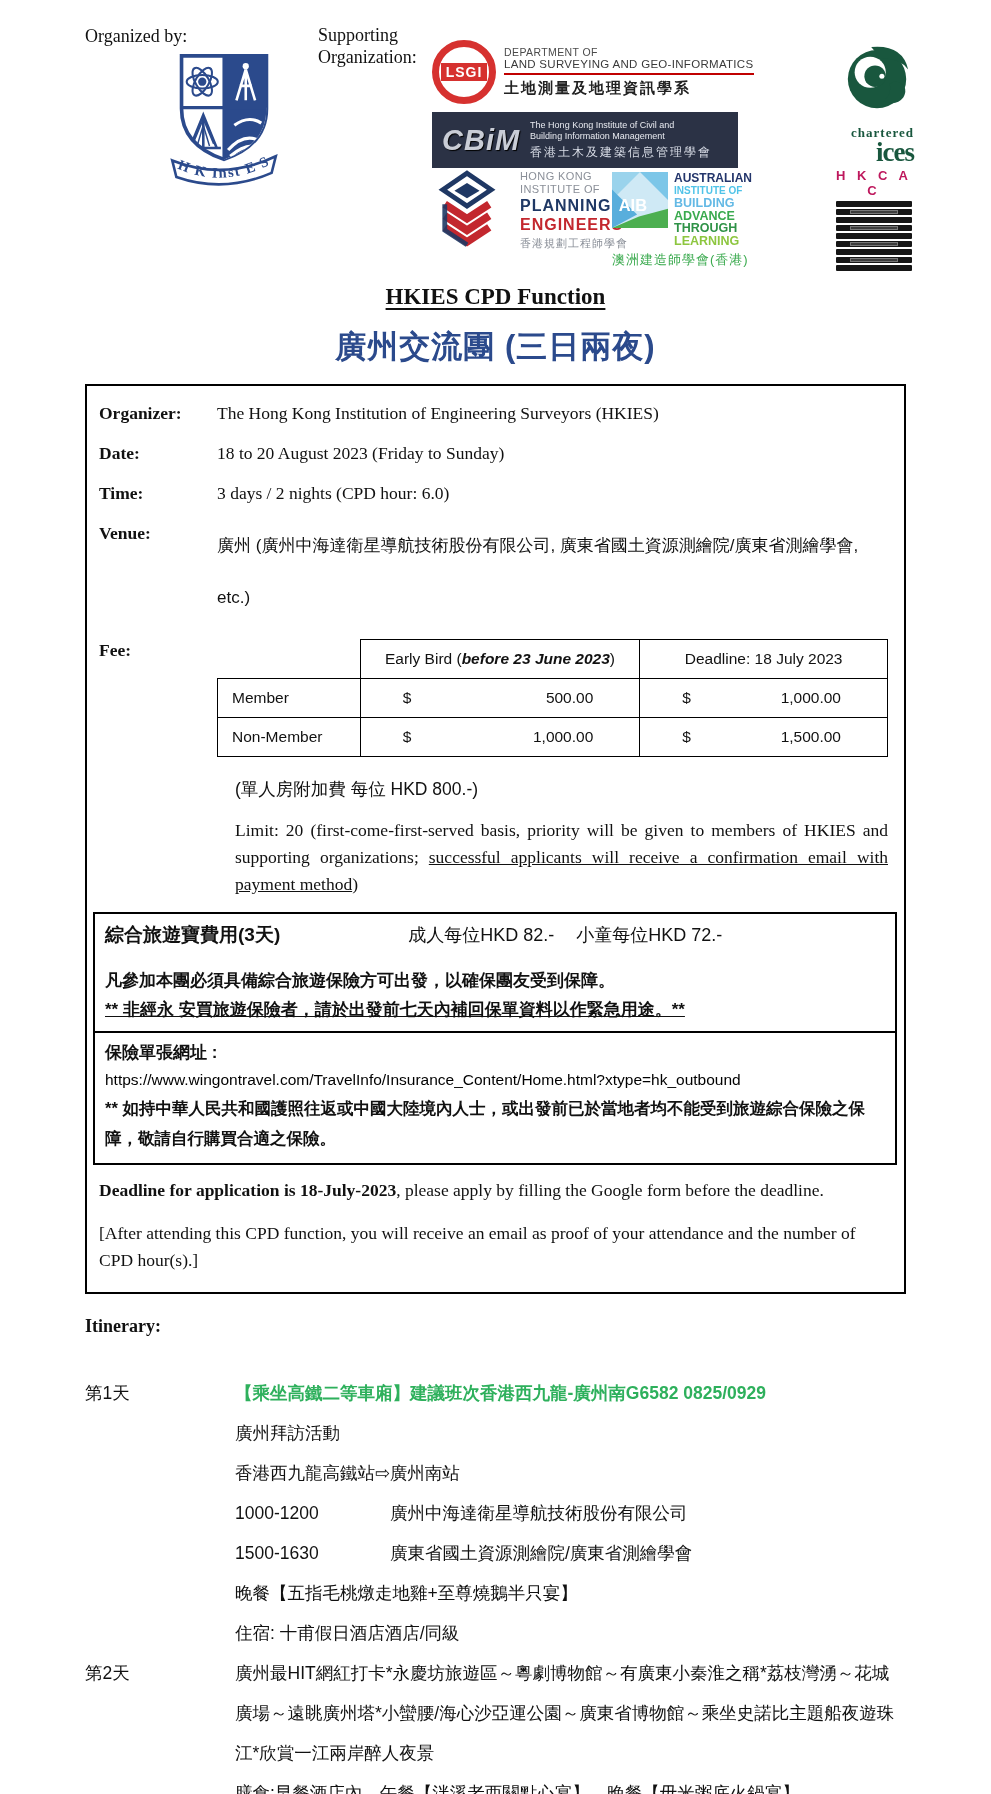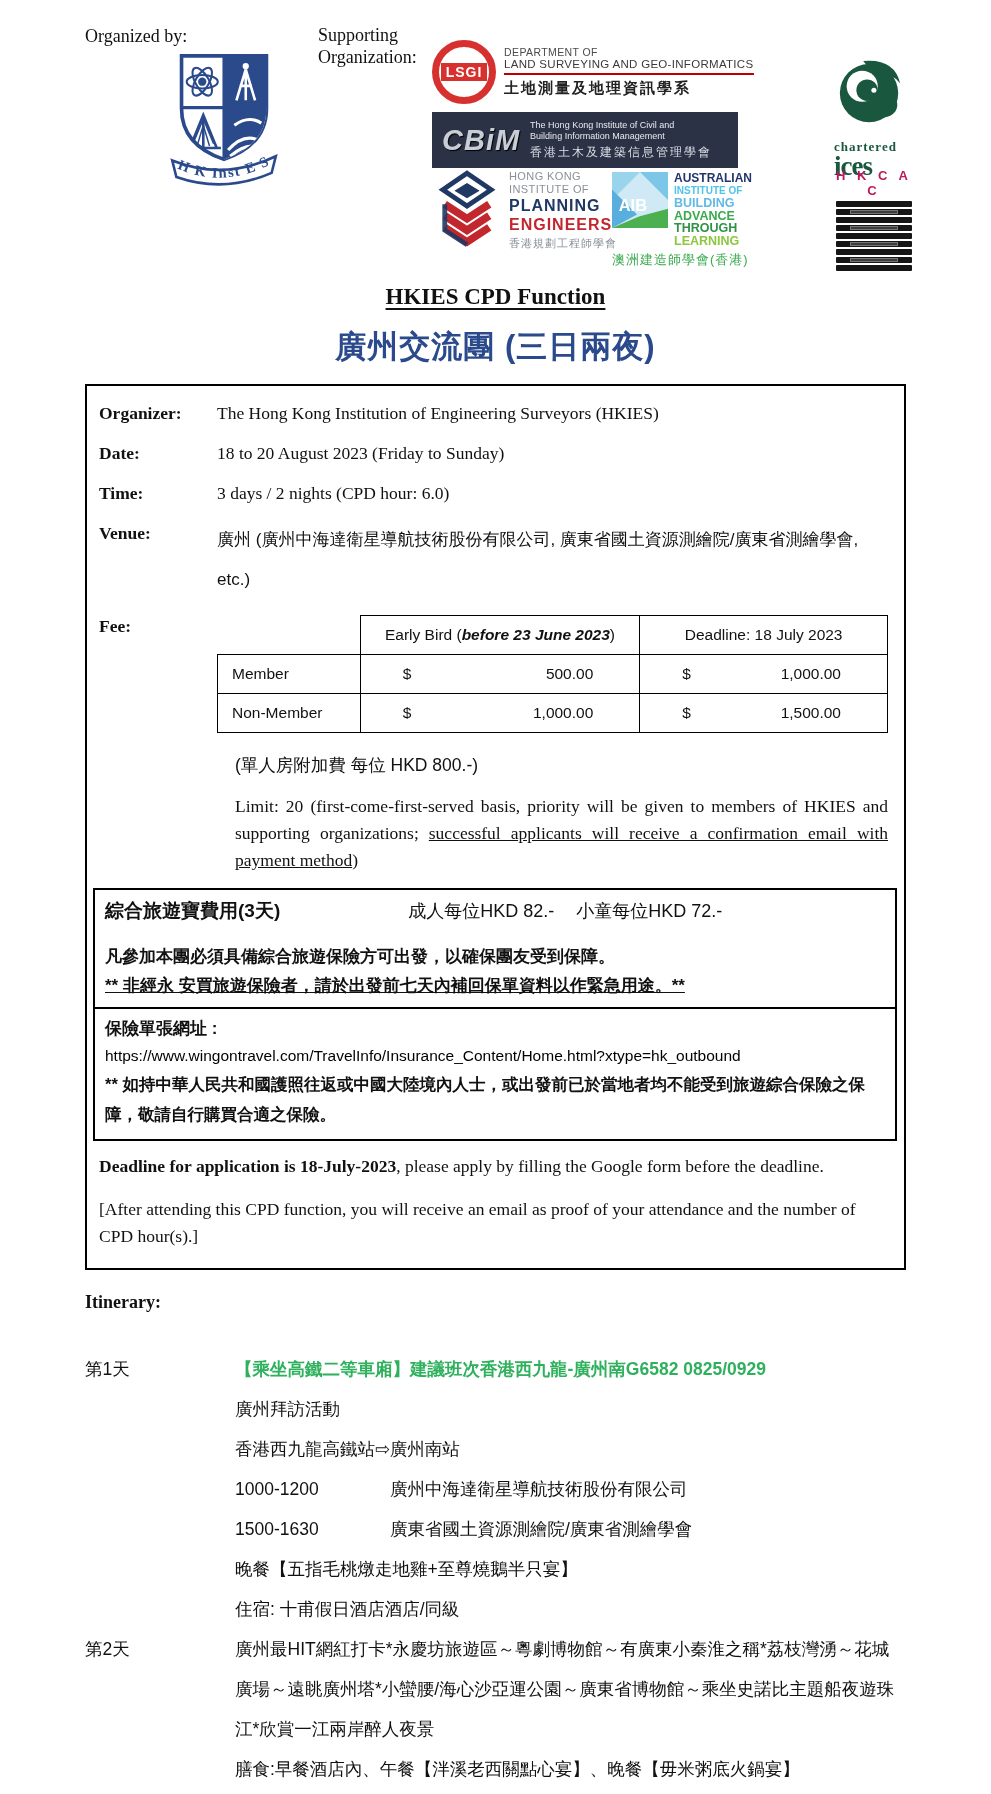--- a/index.html
+++ b/index.html
@@ -26,57 +26,57 @@
   .lsgi-l1{font-size:10.5px;color:#4a4a4a;letter-spacing:.4px;}
   .lsgi-l2{font-size:11.5px;color:#3a3a3a;letter-spacing:.3px;}
   .lsgi-rule{height:2px;background:#C00000;margin:3px 0 4px;width:250px;}
   .lsgi-l3{font-size:15px;font-weight:bold;color:#222;letter-spacing:2px;}
   .cbim{position:absolute;left:432px;top:112px;width:306px;height:56px;background:var(--cbim-bg);
         display:flex;align-items:center;padding:0 10px;gap:10px;}
   .cbim-abbr{color:#C9CDD6;font-size:29px;font-weight:bold;font-style:italic;letter-spacing:1px;
              text-shadow:1px 1px 1px #000;}
   .cbim-txt{color:#E8EAF0;font-size:9px;line-height:11px;}
   .cbim-zh{color:#D8DCE6;font-size:12px;letter-spacing:2px;margin-top:2px;}
-  .hkpe{position:absolute;left:438px;top:170px;display:flex;gap:13px;align-items:flex-start;}
+  .hkpe{position:absolute;left:438px;top:170px;display:flex;gap:24px;align-items:flex-start;}
   .hkpe-l12{font-size:11px;color:#8A8F98;line-height:13px;letter-spacing:.4px;}
   .hkpe-l3{font-size:16px;font-weight:bold;color:var(--hkpe-navy);letter-spacing:1px;line-height:19px;}
   .hkpe-l4{font-size:16px;font-weight:bold;color:var(--hkpe-red);letter-spacing:1px;line-height:19px;}
   .hkpe-l5{font-size:11px;color:#8A8F98;margin-top:2px;letter-spacing:1px;}
   .aib{position:absolute;left:612px;top:172px;}
   .aib-row{display:flex;gap:6px;}
   .aib-txt div{line-height:12.5px;}
   .aib-1{font-size:12px;font-weight:bold;color:var(--aib-navy);}
   .aib-2{font-size:10px;font-weight:bold;color:#4FC3E8;}
   .aib-3{font-size:12.5px;font-weight:bold;color:#63B9E5;}
   .aib-4{font-size:12.5px;font-weight:bold;color:var(--aib-green);}
   .aib-5{font-size:12.5px;font-weight:bold;color:#2F9247;}
   .aib-6{font-size:12.5px;font-weight:bold;color:var(--aib-lgreen);}
   .aib-zh{font-size:13px;color:var(--aib-green);margin-top:4px;letter-spacing:1px;}
-  .ices{position:absolute;left:834px;top:60px;width:80px;text-align:left;}
+  .ices{position:absolute;left:834px;top:46px;width:80px;text-align:right;}
   .ices-l1{font-size:13px;font-weight:bold;color:var(--ices-green);letter-spacing:1px;margin-top:1px;}
   .ices-l2{font-size:27px;font-weight:bold;color:var(--ices-green);line-height:22px;letter-spacing:-1px;}
   .hkcac{position:absolute;left:836px;top:168px;width:76px;text-align:center;}
   .hkcac-title{font-size:13px;font-weight:bold;letter-spacing:4px;color:#be185d;}
   .hkcac-bricks{margin-top:3px;display:flex;flex-direction:column;gap:2px;}
   .hkcac-bricks .bar{height:6px;background:#161616;border-radius:1px;position:relative;}
   .hkcac-bricks .bar.lab::after{content:"";position:absolute;left:18%;right:18%;top:1px;bottom:1px;
         background:#3c3c3c;border:1px solid #777;}
 
   
   .title-en{text-align:center;font-size:23px;font-weight:bold;text-decoration:underline;
             text-underline-offset:4px;margin-top:22px;}
   .title-zh{text-align:center;font-size:31px;font-weight:bold;color:var(--navy);margin-top:16px;
             font-family:"Liberation Sans","DejaVu Sans",sans-serif;letter-spacing:1px;}
 
   
   .main-box{margin:16px 85px 0;border:2px solid #000;padding:14px 16px 6px 12px;}
   .info-row{display:flex;margin-bottom:13px;}
   .info-label{width:118px;flex:none;font-weight:bold;font-size:17.5px;line-height:27px;}
   .info-value{flex:1;font-size:17.5px;line-height:27px;}
-  .info-value.zh{font-family:"Liberation Sans","DejaVu Sans",sans-serif;font-size:17px;line-height:40px;}
+  .info-value.zh{font-family:"Liberation Sans","DejaVu Sans",sans-serif;font-size:17px;line-height:52px;}
 
   table.fee{border-collapse:collapse;margin:2px 0 6px 0;
             font-family:"Liberation Sans","DejaVu Sans",sans-serif;font-size:15.5px;}
   table.fee td{border:1.6px solid #000;height:39px;vertical-align:middle;}
   table.fee tr.head td{text-align:center;}
   table.fee td.blank{border:none;}
   td.c1{width:143px;padding-left:14px;}
   td.c2{width:280px;}
   td.c3{width:248px;}
   .money{display:flex;justify-content:space-between;padding:0 46px 0 42px;}

